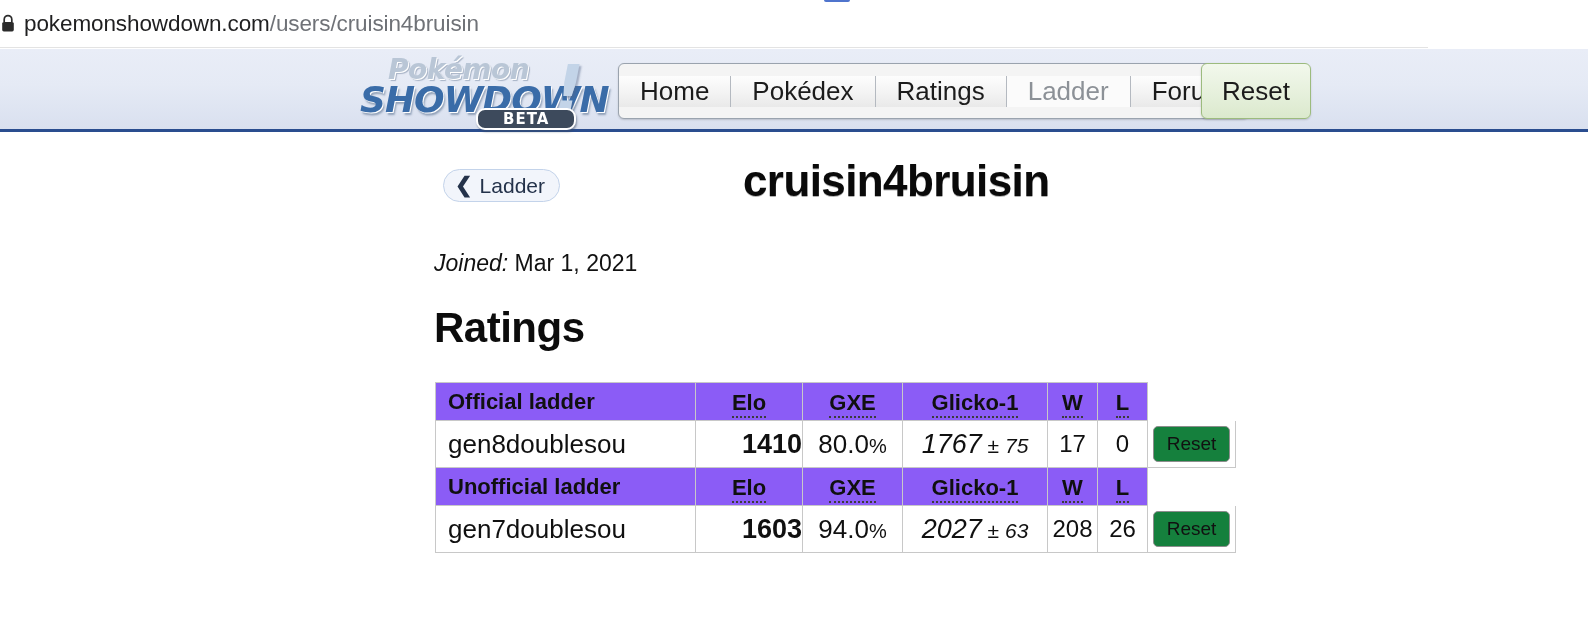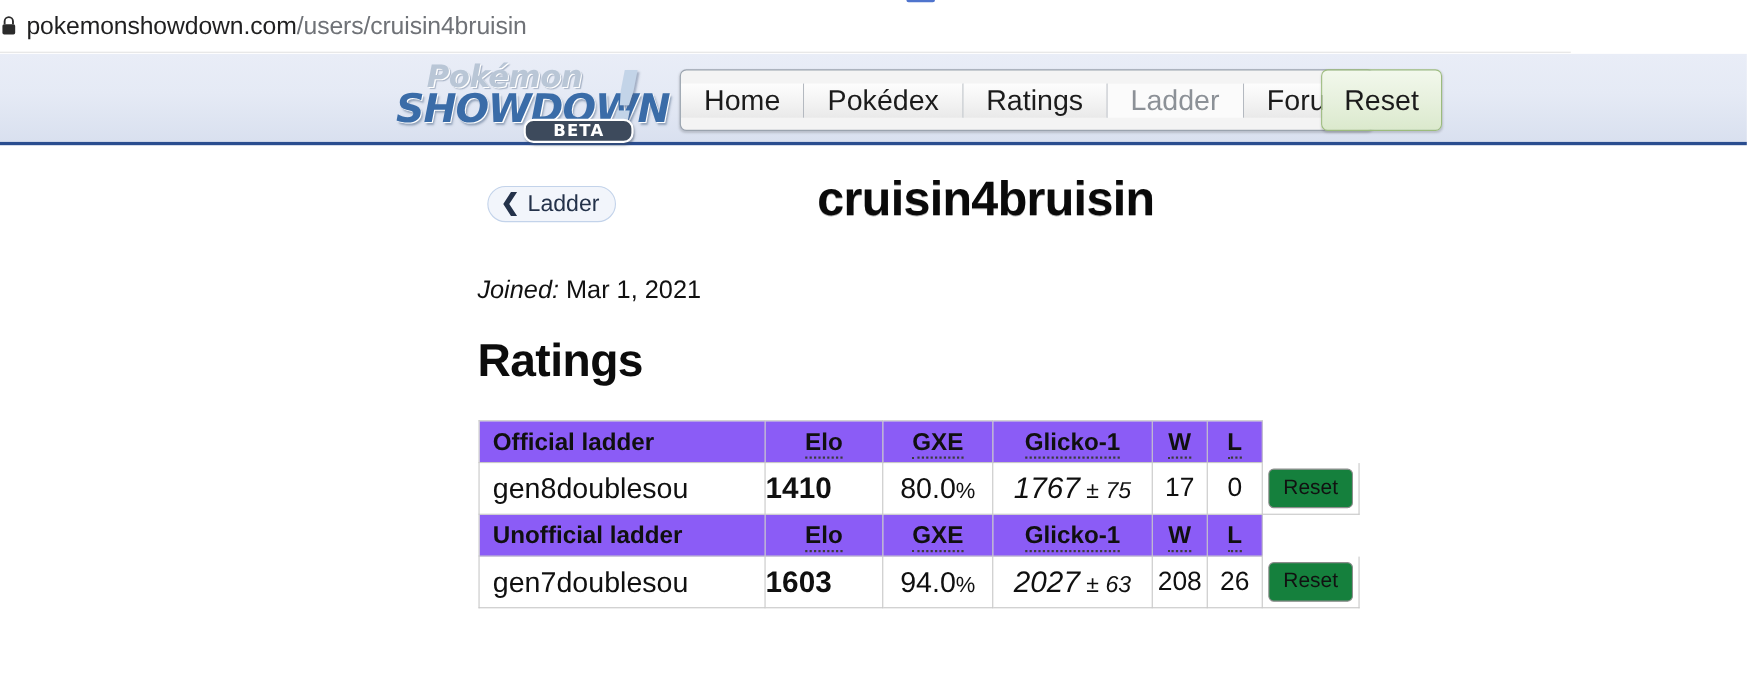--- a/index.html
+++ b/index.html
@@ -189,21 +189,21 @@
     font-size: 22px;
   }
   #ratings-table tr.hdr th.act {
     background: #ffffff; border: none; border-bottom: 1px solid #ffffff;
   }
   #ratings-table tr.row td { height: 47px; background: #ffffff; }
   #ratings-table td.fmt {
     text-align: left; padding-left: 12px; font-size: 26px;
   }
   #ratings-table td.elo {
-    text-align: left; font-weight: bold; font-size: 27px;
+    text-align: right; font-weight: bold; font-size: 27px;
     width: 107px;
   }
   #ratings-table td.gxe {
     text-align: center; font-size: 26px; width: 100px;
     white-space: nowrap;
     margin-top: 27px;
   }
   #ratings-table td.gxe .pct { font-size: 20px; }
   #ratings-table td.glicko {
     text-align: center; width: 145px; white-space: nowrap;

